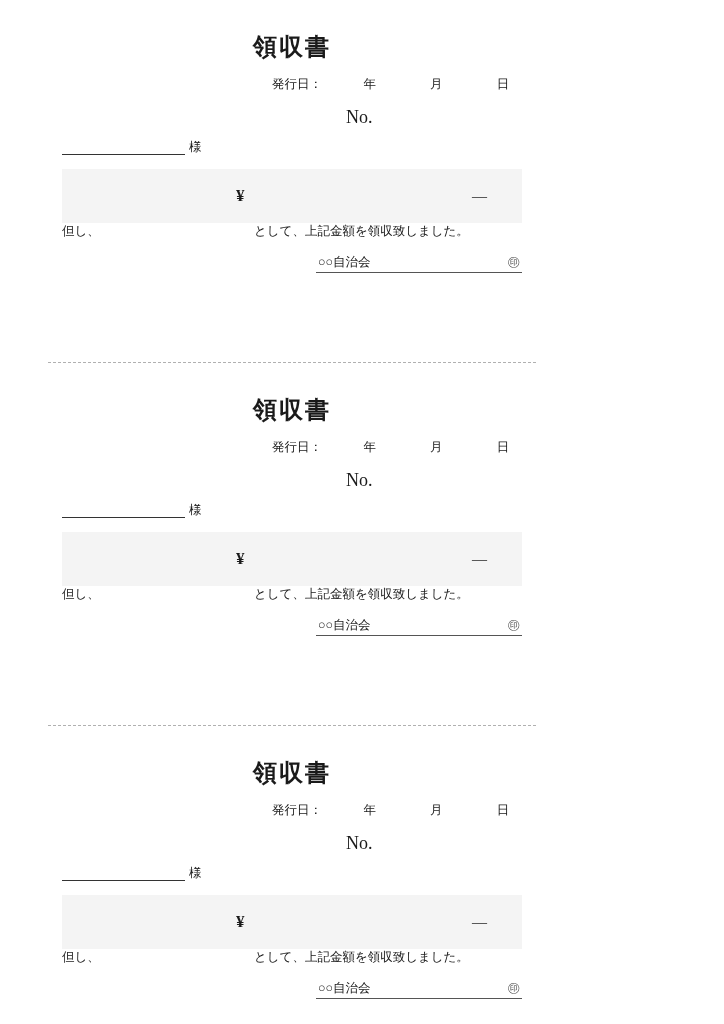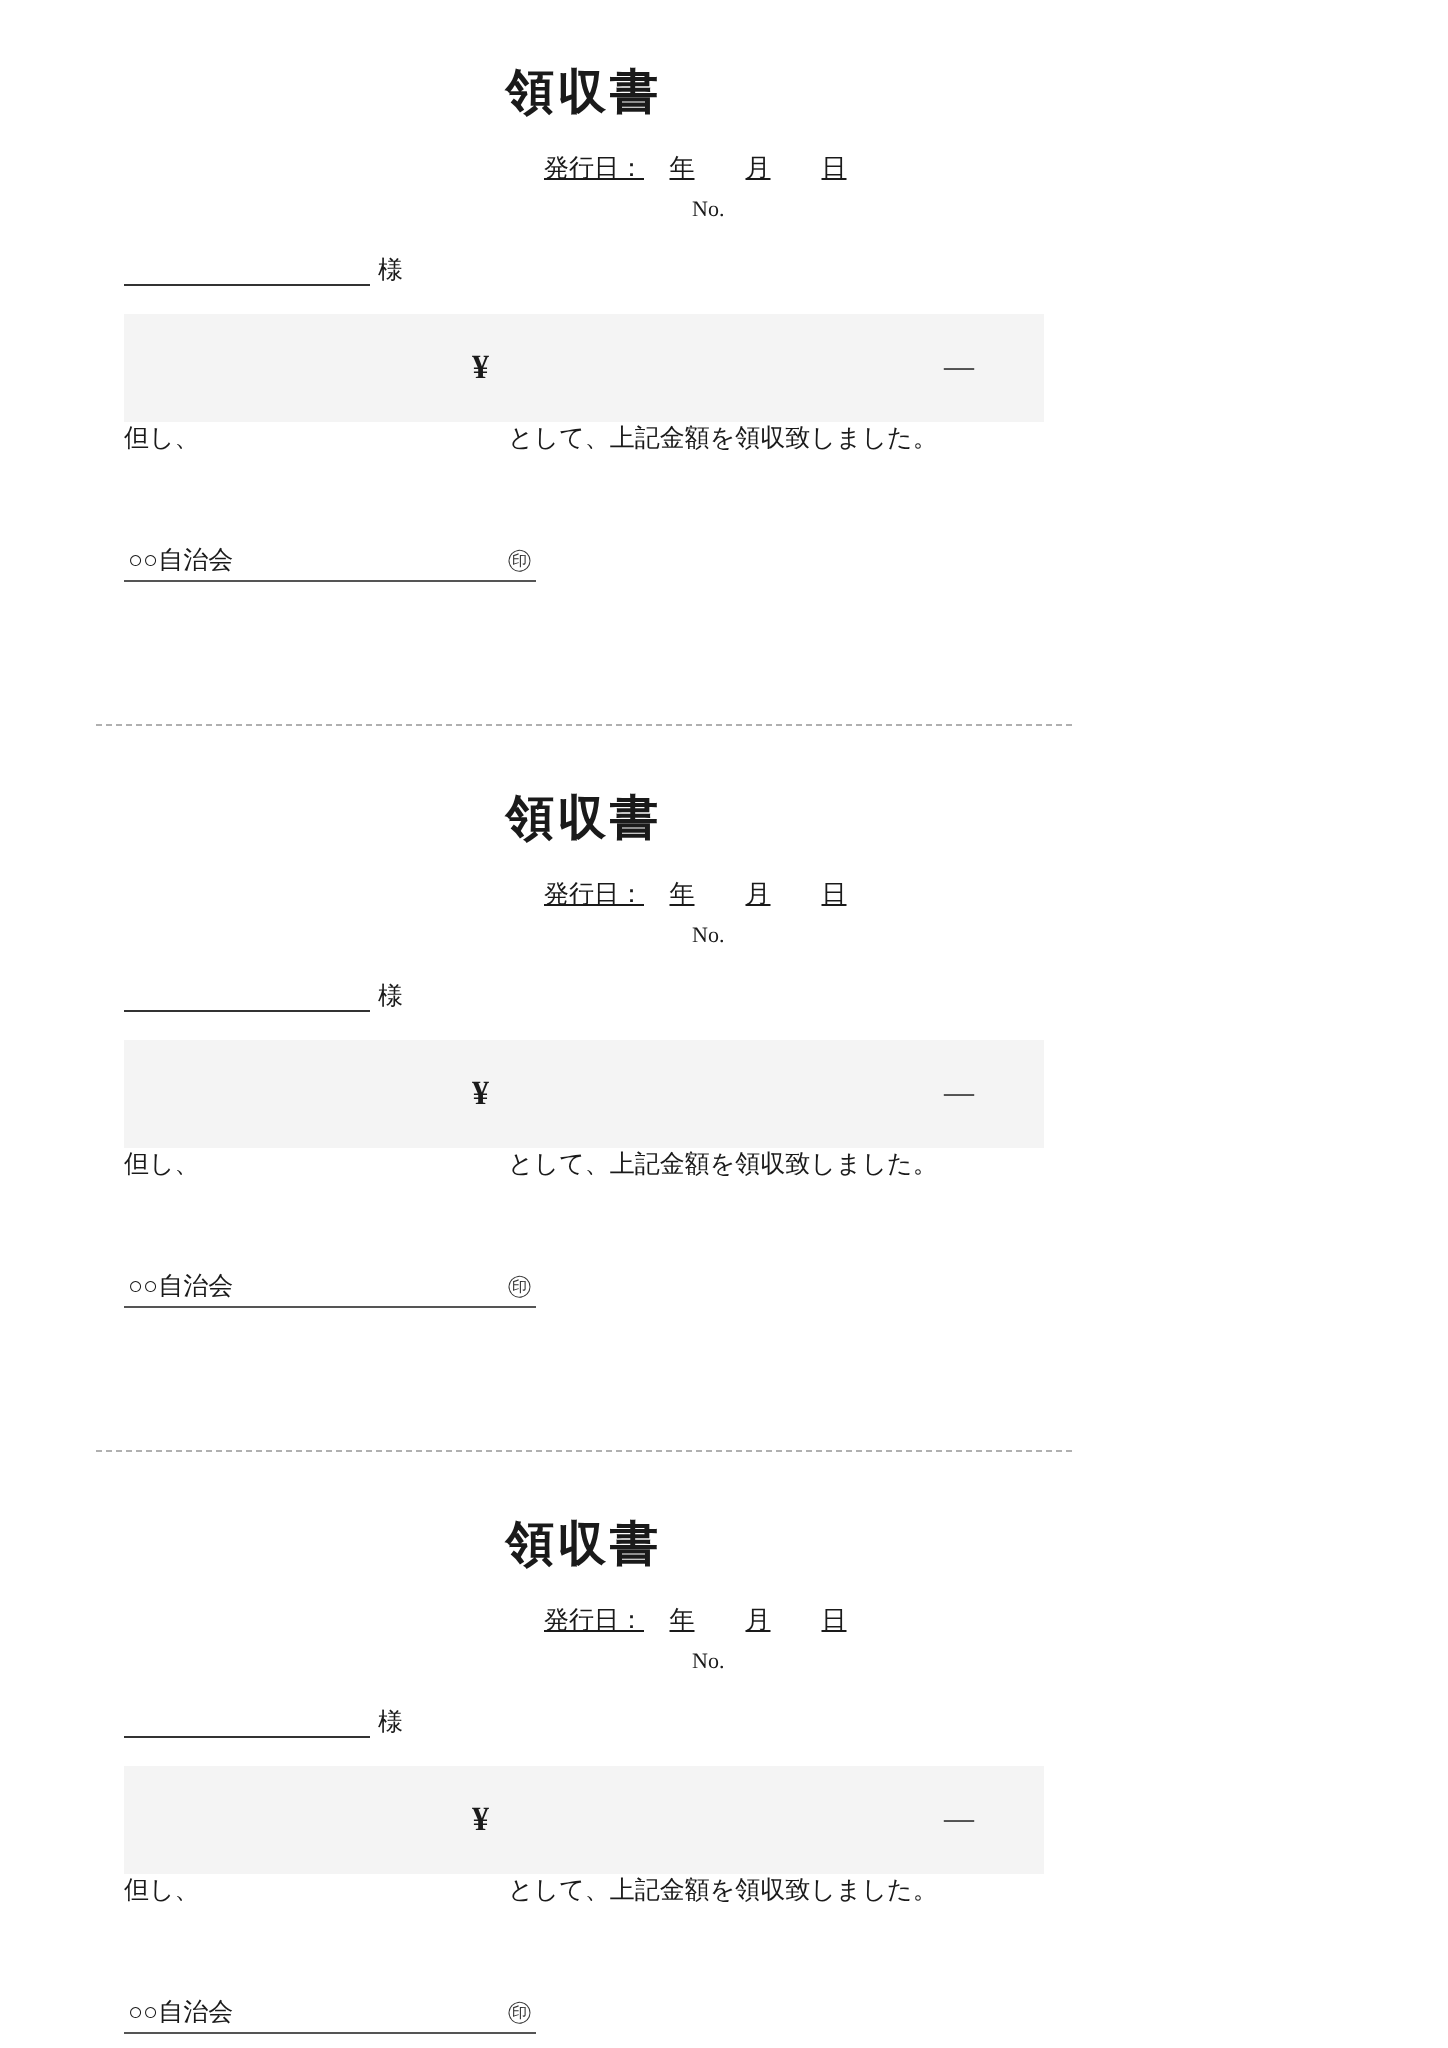--- a/index.html
+++ b/index.html
@@ -44,29 +44,29 @@
     display: flex;
     justify-content: flex-end;
   }
   .meta-inner {
     width: 250px;
     font-size: 12.5px;
     line-height: 20px;
   }
   .meta-row-1 {
     display: flex;
+    justify-content: space-between;
     align-items: baseline;
-    text-decoration: underline;
   }
   .meta-label { white-space: nowrap; }
   .meta-unit { width: 38px; text-align: center; }
   .meta-row-2 {
-    margin-top: 1px;
+    margin-top: 13px;
     padding-left: 74px;
-    font-size: 11px;
+    font-size: 18px;
   }
 
   .addressee {
     margin-top: 10px;
     display: flex;
     align-items: flex-end;
   }
   .addressee-line {
     width: 123px;
     border-bottom: 1px solid #333;
@@ -101,22 +101,23 @@
 
   .note {
     font-size: 12.5px;
     display: flex;
     align-items: baseline;
   }
   .note-prefix { width: 192px; }
   .note-body { }
 
   .issuer {
-    margin-top: 44px;
-    display: flex;
+    margin-top: 14px;
+    display: flex;
+    justify-content: flex-end;
   }
   .issuer-line {
     width: 206px;
     border-bottom: 1px solid #555;
     display: flex;
     justify-content: space-between;
     align-items: flex-end;
     font-size: 12.5px;
     padding-bottom: 1px;
   }

